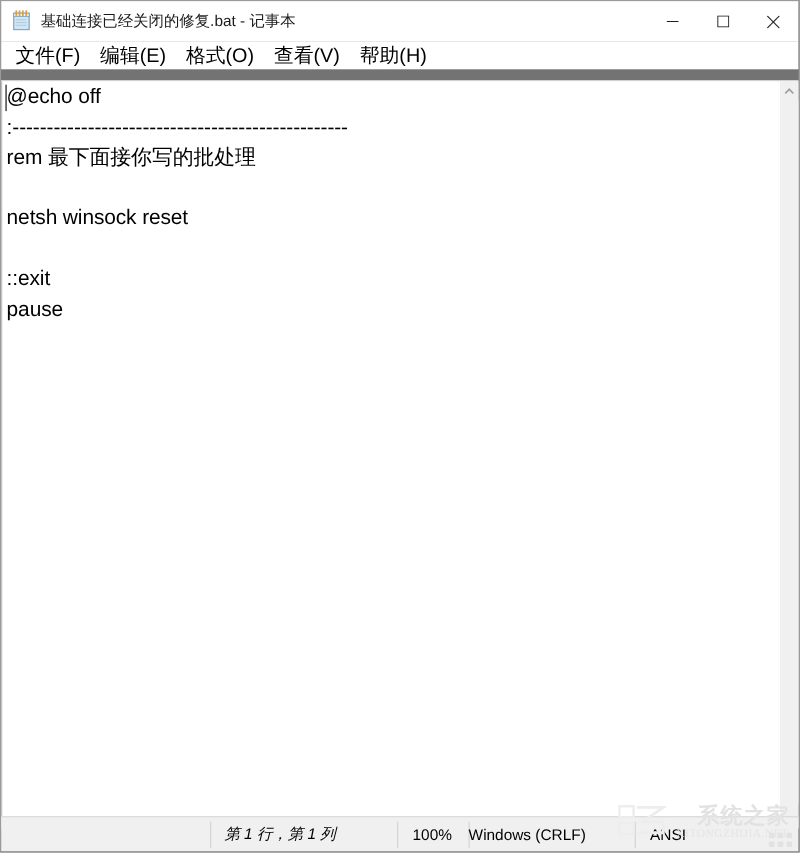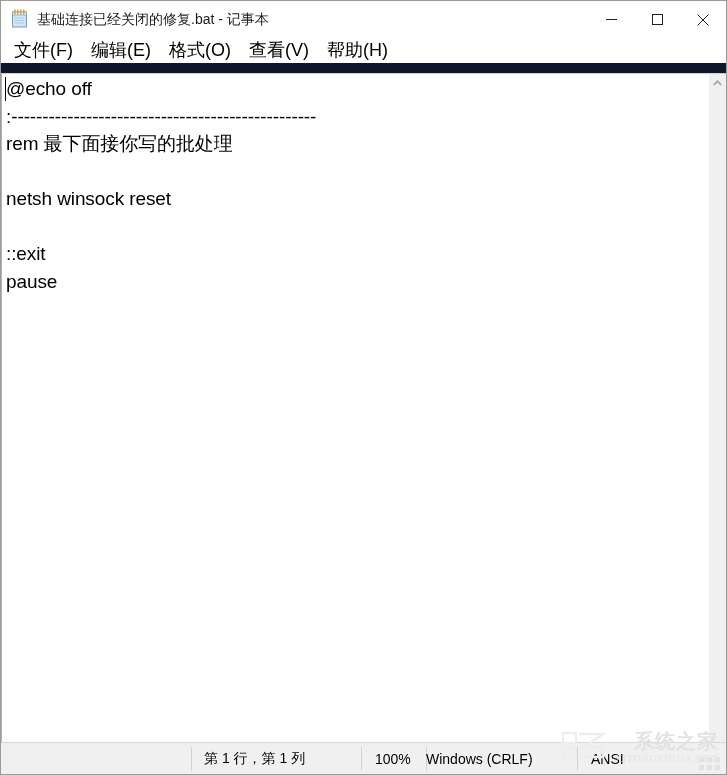--- a/index.html
+++ b/index.html
@@ -12,21 +12,21 @@
     height: 775px;
     overflow: hidden;
     font-family: "Liberation Sans", "DejaVu Sans", sans-serif;
     -webkit-font-smoothing: antialiased;
   }
 
   #window {
     position: relative;
     width: 727px;
     height: 775px;
-    background: #0f172a;
+    background: #737373;
     box-sizing: border-box;
     border: 1px solid #9a9a9a;
     overflow: hidden;
   }
 
   
   #titlebar {
     position: absolute;
     left: 0; top: 0;
     width: 725px;
@@ -180,21 +180,21 @@
     color: #000000;
     white-space: nowrap;
   }
   .status-sep {
     position: absolute;
     top: 4px;
     width: 1px;
     height: 24px;
     background: #d2d2d2;
   }
-  #cell-line   { left: 203px; }
+  #cell-line   { left: 203px; font-style: italic; }
   #cell-zoom   { left: 374px; }
   #cell-eol    { left: 425px; }
   #cell-enc    { left: 590px; }
   #sep-1 { left: 190px; }
   #sep-2 { left: 360px; }
   #sep-3 { left: 425px; }
   #sep-4 { left: 576px; }
 
   
   #watermark {

